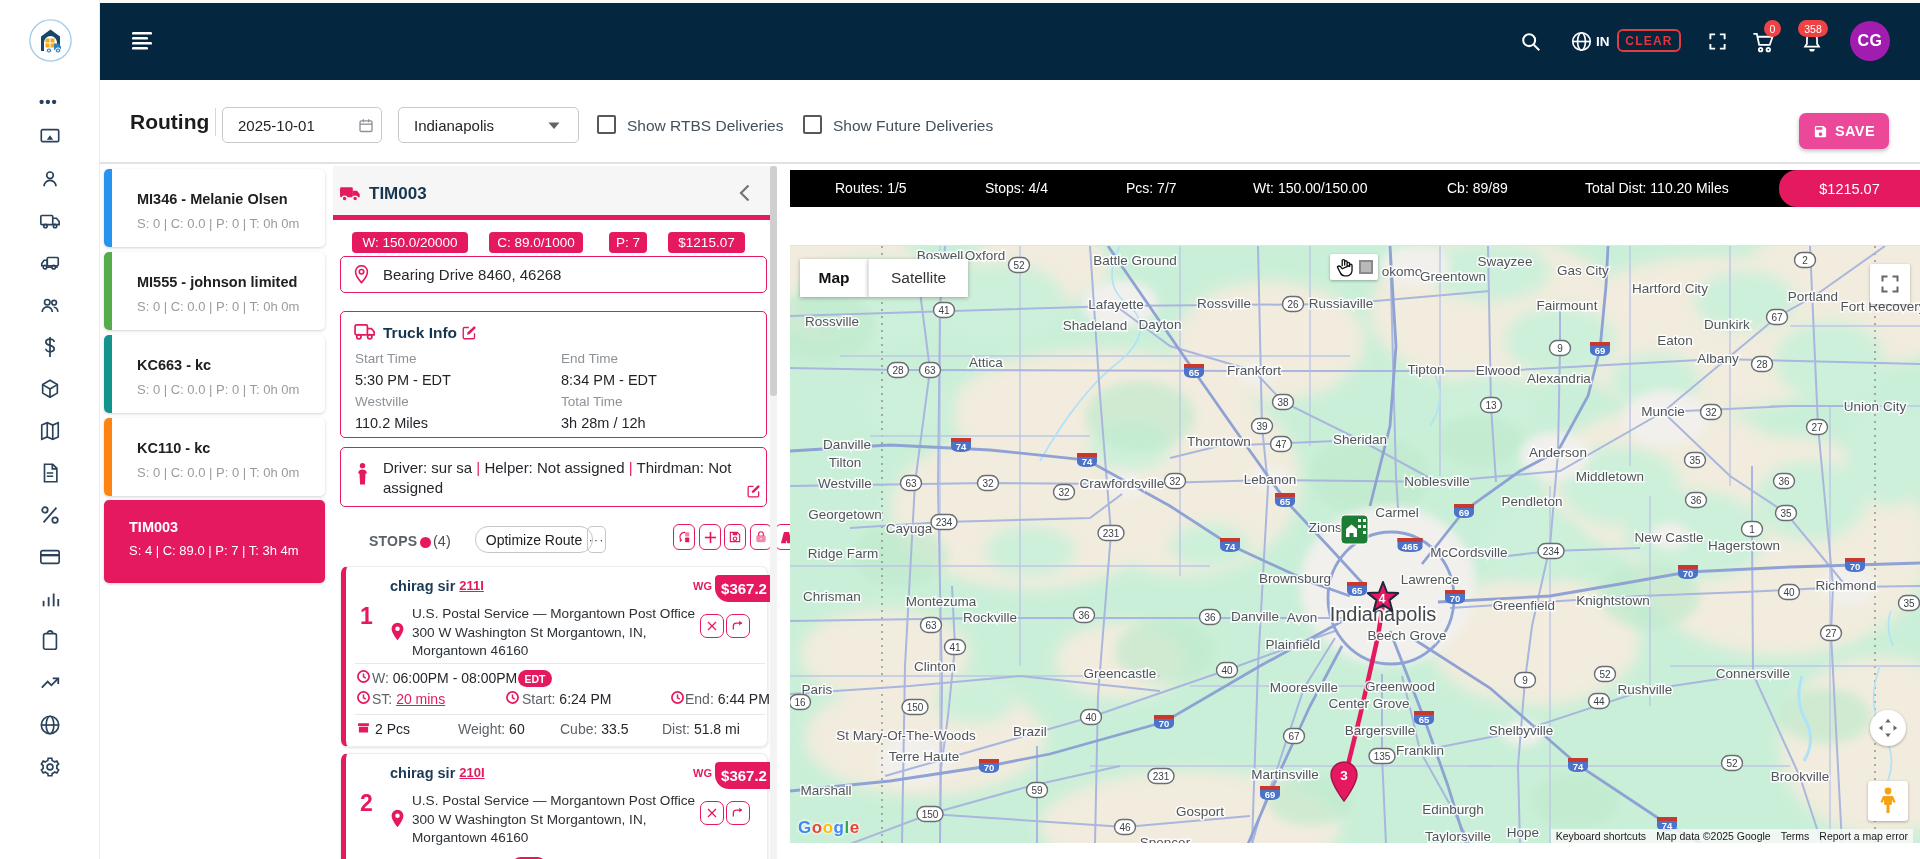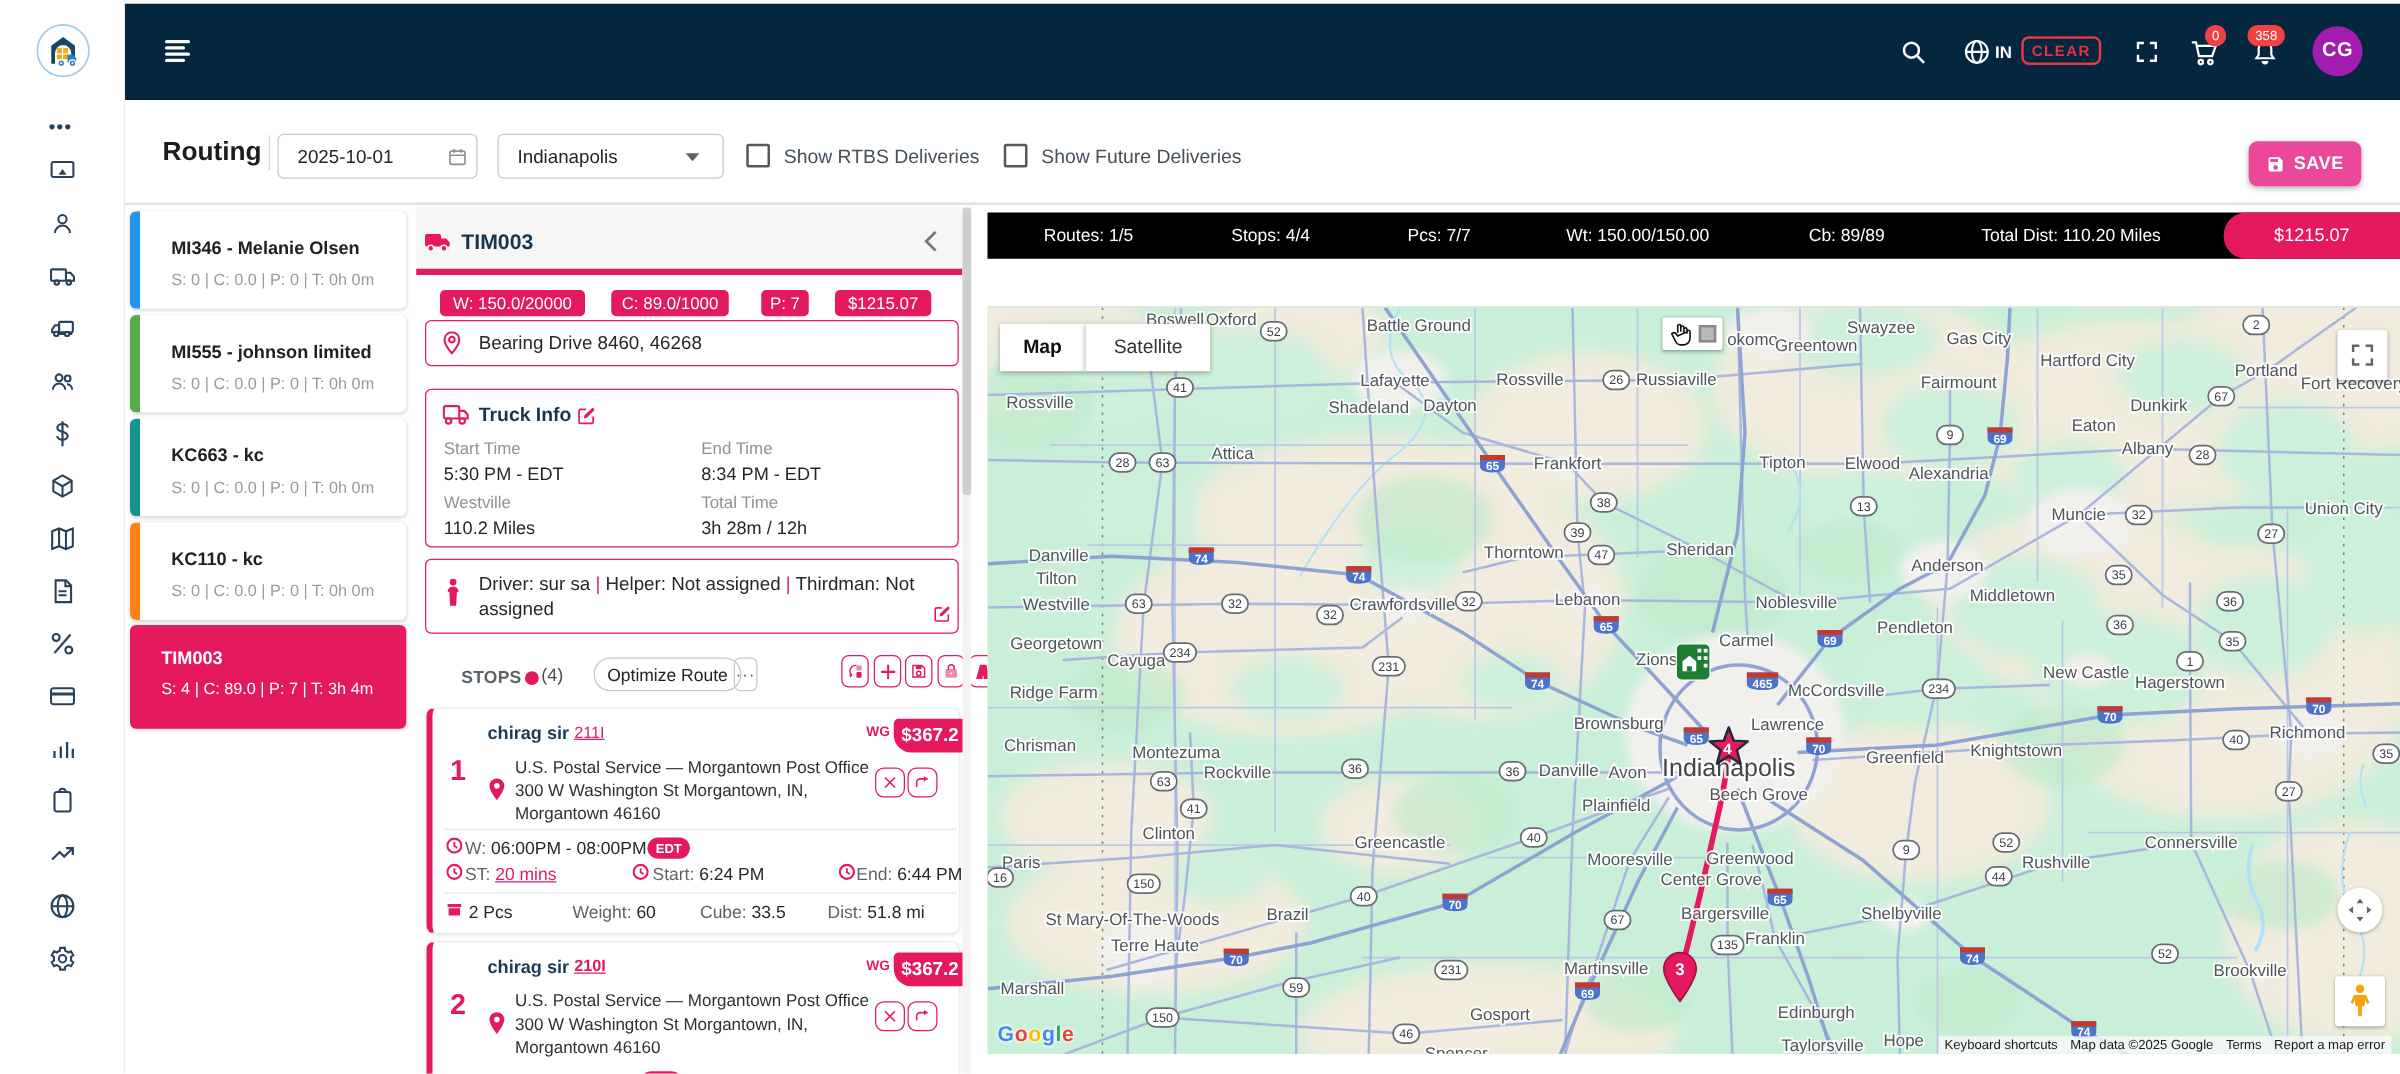--- a/index.html
+++ b/index.html
@@ -373,21 +373,21 @@
           </svg>
       </div>
       <div class="iconbtn" style="left:414px;top:6px">
         <svg width="15" height="15" viewBox="0 0 24 24" fill="#e5195f">
             <path d="M8 3 h8 l5 18 h-8.2 l-0.3-4 h-1 l-0.3 4 H3 z M11.6 8 h0.8 l0.2 3 h-1.2 z M11.2 13 h1.6 l0.2 3 h-2 z"></path>
           </svg>
       </div>
     </div>
     <div id="stopscroll" class="abs" style="left:0;top:400px;width:444px;height:293px;overflow:hidden">
       <div class="scard" style="top:0;height:181px">
-        <div class="abs" style="left:44px;top:11px;font-size:14.5px;font-weight:bold;color:#1d3a55">chirag sir <span style="font-size:13px;font-weight:normal;color:#e5195f;text-decoration:underline;vertical-align:1px">211I</span></div>
+        <div class="abs" style="left:44px;top:11px;font-size:14.5px;font-weight:bold;color:#1d3a55">chirag sir <span style="font-size:13px;font-weight:bold;color:#e5195f;text-decoration:underline;vertical-align:1px">211I</span></div>
         <div class="abs" style="left:347px;top:13px;font-size:11px;font-weight:bold;color:#e5195f">WG</div>
         <div class="abs" style="left:369px;top:8px;width:58px;height:27px;background:#e5195f;border-radius:4px 4px 4px 14px;color:#fff;font-size:15px;font-weight:bold;display:flex;align-items:center;justify-content:center">$367.2</div>
         <div class="abs" style="left:14px;top:36px;font-size:23px;font-weight:bold;color:#e5195f">1</div>
         <svg class="abs" style="left:44px;top:55px" width="15" height="19" viewBox="0 0 24 30" fill="#e5195f">
             <path d="M12 29 C12 29 21.5 17.5 21.5 10.5 a9.5 9.5 0 1 0-19 0 C2.5 17.5 12 29 12 29 z"></path>
             <circle cx="12" cy="10.5" r="3.6" fill="#fff"></circle>
           </svg>
         <div class="abs" style="left:66px;top:38px;font-size:13.6px;color:#2c3136;line-height:18.6px">U.S. Postal Service — Morgantown Post Office<br>300 W Washington St Morgantown, IN,<br>Morgantown 46160</div>
         <div class="abs sbtn" style="left:354px;top:47px">
             <svg width="12" height="12" viewBox="0 0 24 24" stroke="#e5195f" stroke-width="2.6" fill="none">

